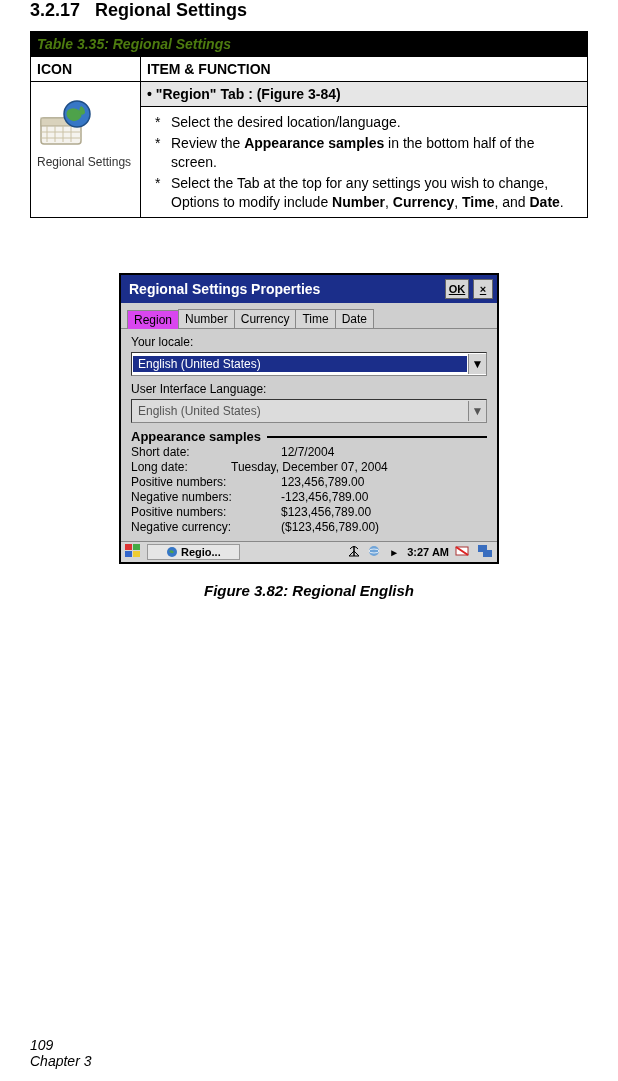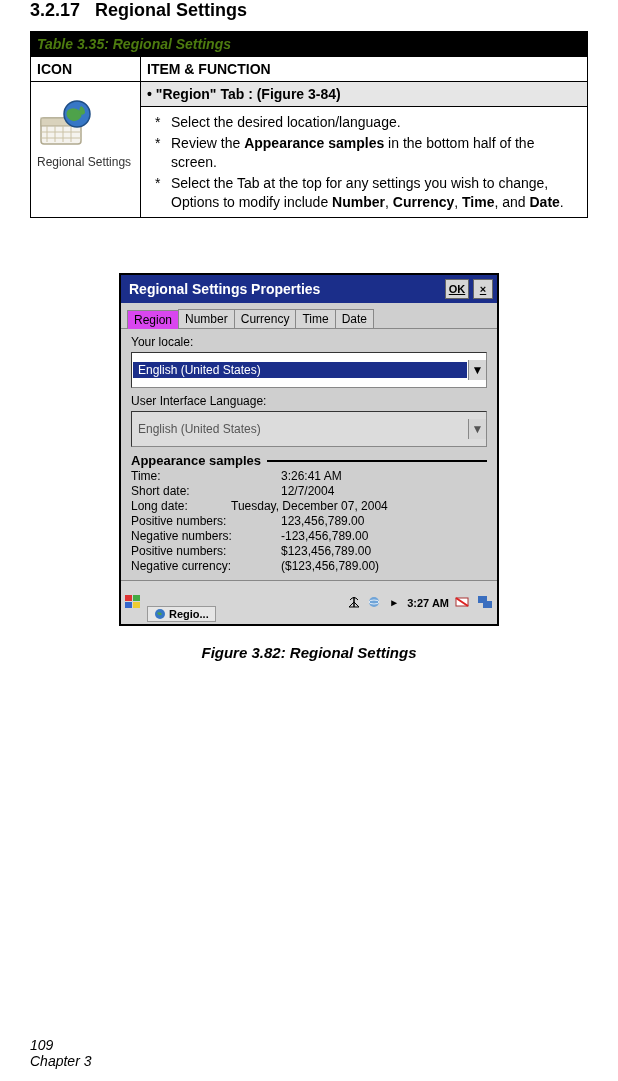--- a/index.html
+++ b/index.html
@@ -127,21 +127,21 @@
   }
   .pane {
     padding: 6px 10px 6px 10px;
     font-size: 12px;
   }
   .select {
     display: flex;
     align-items: center;
     border: 1px inset #888;
     background: #fff;
-    height: 36px;
+    height: 24px;
     margin: 3px 0 6px 0;
   }
   .select.disabled { background: #dcdcdc; color: #555; }
   .select .val {
     flex: 1;
     padding: 0 6px;
     font-size: 12px;
   }
   .select.active .val {
     background: #1b2e8a;
@@ -185,25 +185,24 @@
     display: flex;
     align-items: center;
     gap: 6px;
     padding: 2px 4px;
     font-size: 11px;
     color: #000;
   }
   .task-btn {
     background: #e6e6e6;
     border: 1px solid #999;
-    padding: 1px 6px;
+    padding: 1px 18px;
     display: inline-flex;
     align-items: center;
     gap: 3px;
-    margin-top: 23px;
   }
   .spacer { flex: 1; }
   .figure-caption {
     font-style: italic;
     font-weight: bold;
     font-size: 15px;
     margin-top: 18px;
   }
   .footer {
     position: absolute;
@@ -300,24 +299,20 @@
       <div>User Interface Language:</div>
       <div class="select disabled">
         <span class="val">English (United States)</span>
         <span class="arrow">▼</span>
       </div>
       <div class="section-label">
         <span>Appearance samples</span>
           <span class="section-rule"></span>
       </div>
       <div class="kv">
-          <span class="k">Time:</span>
-          <span>3:26:41 AM</span>
-        </div>
-      <div class="kv">
           <span class="k">Short date:</span>
           <span>12/7/2004</span>
         </div>
       <div class="kv long">
           <span class="k">Long date:</span>
           <span class="v">Tuesday, December 07, 2004</span>
         </div>
       <div class="kv">
           <span class="k">Positive numbers:</span>
           <span>123,456,789.00</span>
@@ -374,20 +369,20 @@
           </svg>
       </span>
       <span>
         <svg width="16" height="14">
             <rect x="1" y="1" width="9" height="7" fill="#3a6ebf"></rect>
             <rect x="6" y="6" width="9" height="7" fill="#3a6ebf"></rect>
           </svg>
       </span>
     </div>
   </div>
-  <div class="figure-caption">Figure 3.82: Regional Settings</div>
+  <div class="figure-caption">Figure 3.82: Regional English</div>
 </div>
 
 <div class="footer">
   <span></span>
   <span>109</span>
   <span>Chapter 3</span>
 </div>
 
 </body></html>

